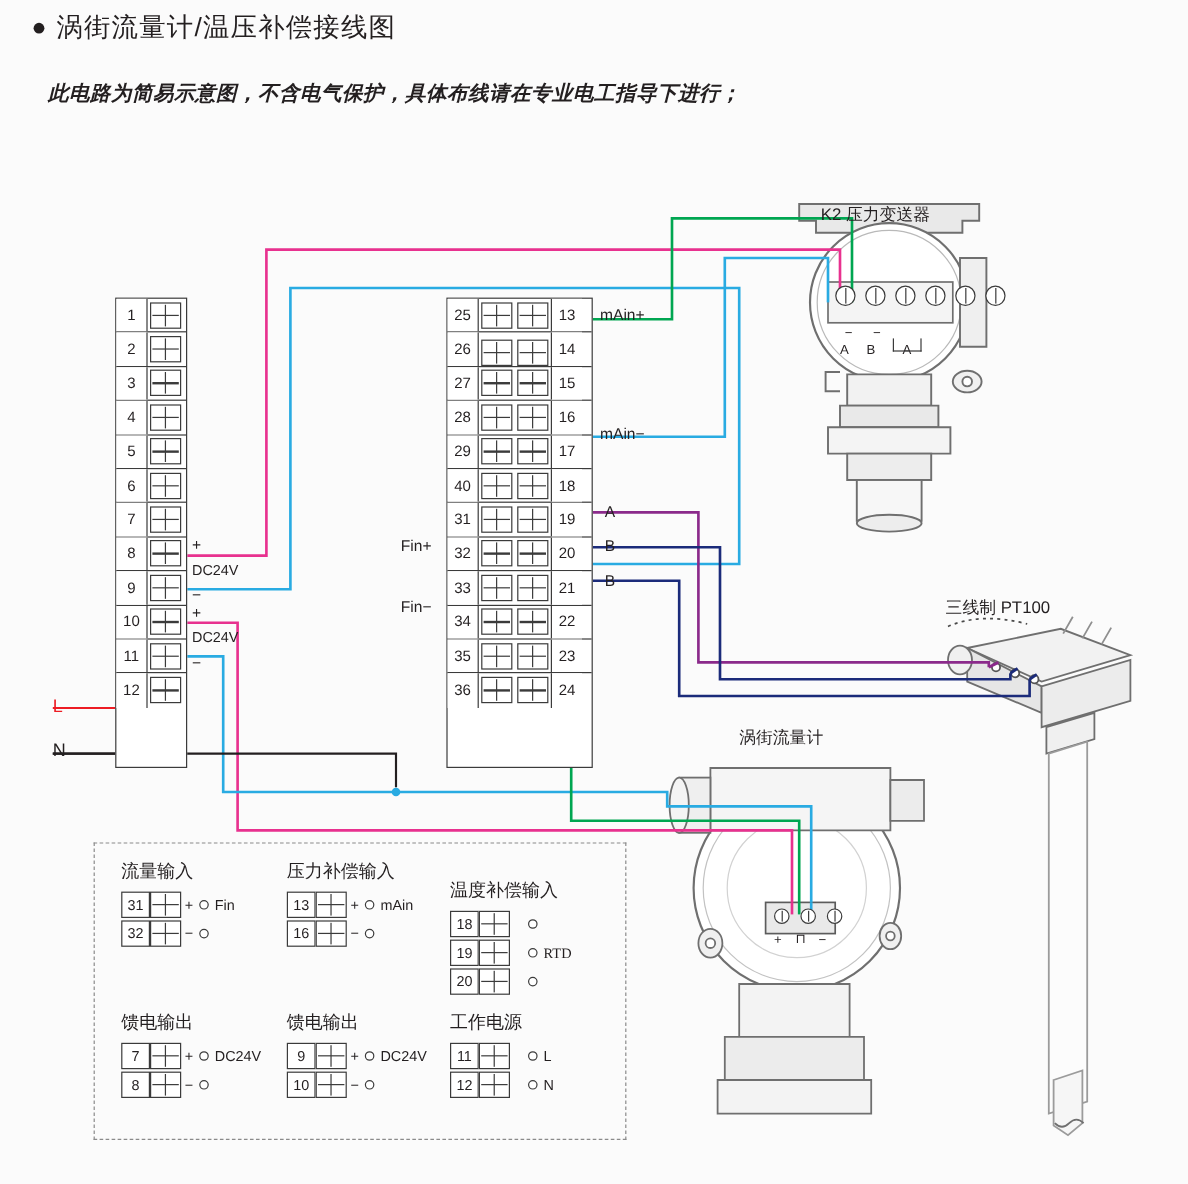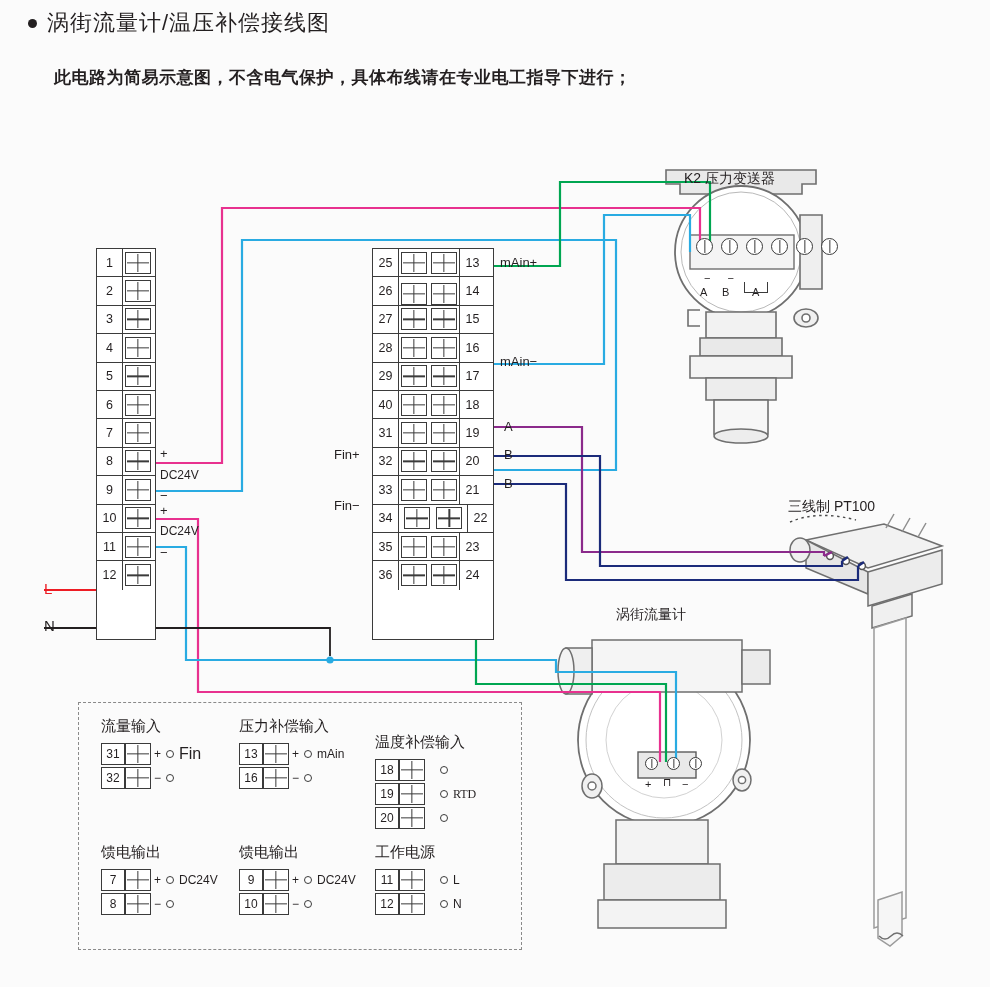--- a/index.html
+++ b/index.html
@@ -14,21 +14,21 @@
   .title-row{
     position:absolute;left:28px;top:8px;display:flex;align-items:center;gap:10px;
   }
   .bullet{
     width:9px;height:9px;border-radius:50%;background:#231f20;display:inline-block;
   }
   .title{
     font-size:22px;letter-spacing:1px;
   }
   .subtitle{
-    position:absolute;left:54px;top:66px;font-size:17px;font-weight:bold;letter-spacing:.5px;
+    position:absolute;left:40px;top:66px;font-size:17px;font-weight:bold;letter-spacing:.5px;font-style:italic;
   }
 
   
   #diagram{position:absolute;left:0;top:0;width:990px;height:987px;}
 
   .lbl{position:absolute;font-size:13px;white-space:nowrap;}
   .lbl.small{font-size:11px;}
 
   
   .term{
@@ -325,21 +325,21 @@
       <div class="screw"></div>
       <div class="screw"></div>
       <div class="tnum rt">20</div>
     </div>
     <div class="trow" style="border-bottom: 1.3px solid rgb(59, 59, 59);">
       <div class="tnum">33</div>
       <div class="screw"></div>
       <div class="screw"></div>
       <div class="tnum rt">21</div>
     </div>
-    <div class="trow" style="border-bottom: 1.3px solid rgb(59, 59, 59); justify-content: space-between;">
+    <div class="trow" style="border-bottom: 1.3px solid rgb(59, 59, 59);">
       <div class="tnum">34</div>
       <div class="screw"></div>
       <div class="screw"></div>
       <div class="tnum rt">22</div>
     </div>
     <div class="trow" style="border-bottom: 1.3px solid rgb(59, 59, 59);">
       <div class="tnum">35</div>
       <div class="screw"></div>
       <div class="screw"></div>
       <div class="tnum rt">23</div>
@@ -371,21 +371,21 @@
 
 <div class="legend-box" style="left:78px;top:702px;width:444px;height:248px;">
     <div class="legend-cell" style="left: 22px; top: 14px;">
       <div class="legend-title" style="margin-bottom: 6px;">流量输入</div>
       <div style="position: relative;">
         <div style="display: flex; align-items: center; height: 24px;">
           <span class="lnum">31</span>
           <span class="lscrew"></span>
           <span style="font-size: 12px; margin-left: 3px; width: 10px;">+</span>
           <span class="dot" style="margin-left: 2px;"></span>
-          <span style="font-size: 16px; margin-left: 5px;">Fin</span>
+          <span style="font-size: 12px; margin-left: 5px;">Fin</span>
         </div>
         <div style="display: flex; align-items: center; height: 24px;">
           <span class="lnum">32</span>
           <span class="lscrew"></span>
           <span style="font-size: 12px; margin-left: 3px; width: 10px;">−</span>
           <span class="dot" style="margin-left: 2px;"></span>
           <span style="font-size: 12px; margin-left: 5px;"></span>
         </div>
       </div>
     </div>

